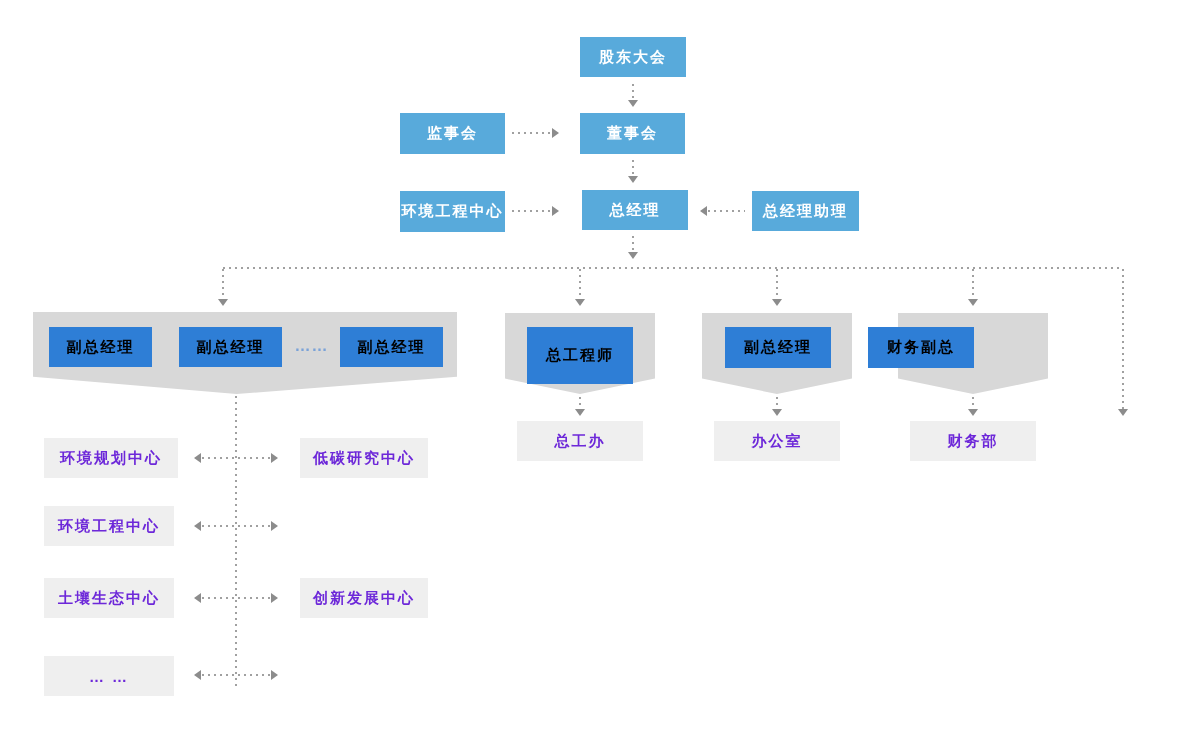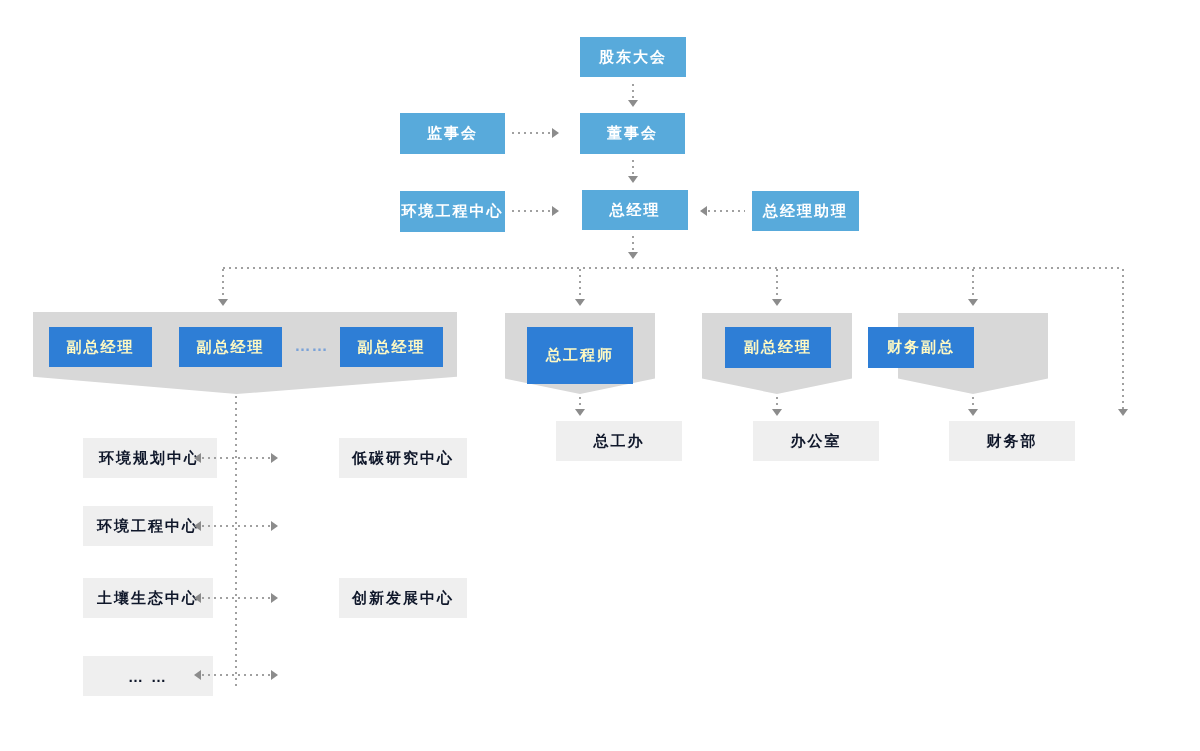--- a/index.html
+++ b/index.html
@@ -1,22 +1,22 @@
 <!DOCTYPE html>
 <html><head>
 <meta charset="utf-8">
 <style>
   html,body{margin:0;padding:0;background:#ffffff;}
   #stage{position:relative;width:1200px;height:751px;background:#ffffff;overflow:hidden;
          font-family:"Liberation Sans",sans-serif;}
   .box{position:absolute;display:flex;align-items:center;justify-content:center;
        font-size:15px;font-weight:bold;letter-spacing:2px;white-space:nowrap;}
   .b-light{background:#58AADB;color:#ffffff;}
-  .b-dark{background:#2E7ED6;color:#fef9c3;}
-  .b-gray{background:#EFEFEF;color:#0f172a;font-weight:600;margin-left:39px;}
+  .b-dark{background:#2E7ED6;color:#000000;}
+  .b-gray{background:#EFEFEF;color:#6d28d9;font-weight:600;}
   .banner{position:absolute;background:#D8D8D8;}
   .clip-big{clip-path:polygon(0 0,100% 0,100% 79%,48% 100%,0 79%);}
   .clip-sm{clip-path:polygon(0 0,100% 0,100% 81%,50% 100%,0 81%);}
   .hdash{position:absolute;height:2px;
          background:repeating-linear-gradient(to right,#A0A0A0 0 2px,transparent 2px 6px);}
   .vdash{position:absolute;width:2px;
          background:repeating-linear-gradient(to bottom,#A0A0A0 0 2px,transparent 2px 6px);}
   .arr{position:absolute;width:0;height:0;}
   .arr-d{border-left:5px solid transparent;border-right:5px solid transparent;border-top:7px solid #8C8C8C;}
   .arr-r{border-top:5px solid transparent;border-bottom:5px solid transparent;border-left:7px solid #8C8C8C;}

